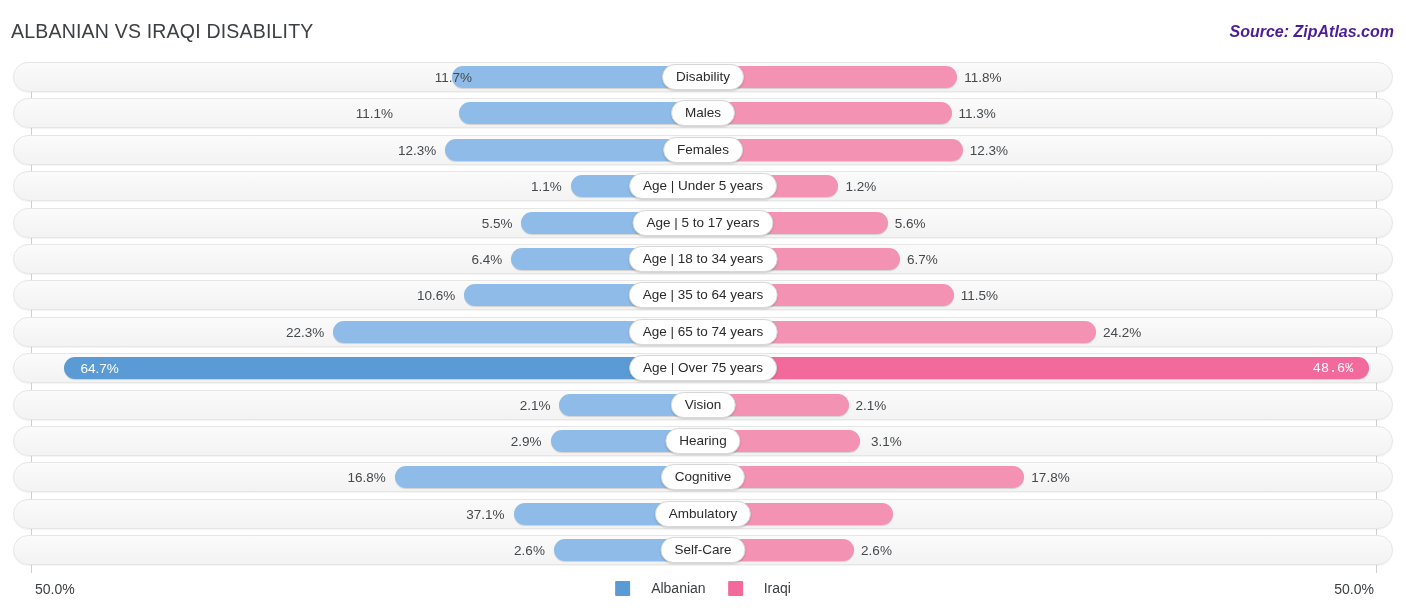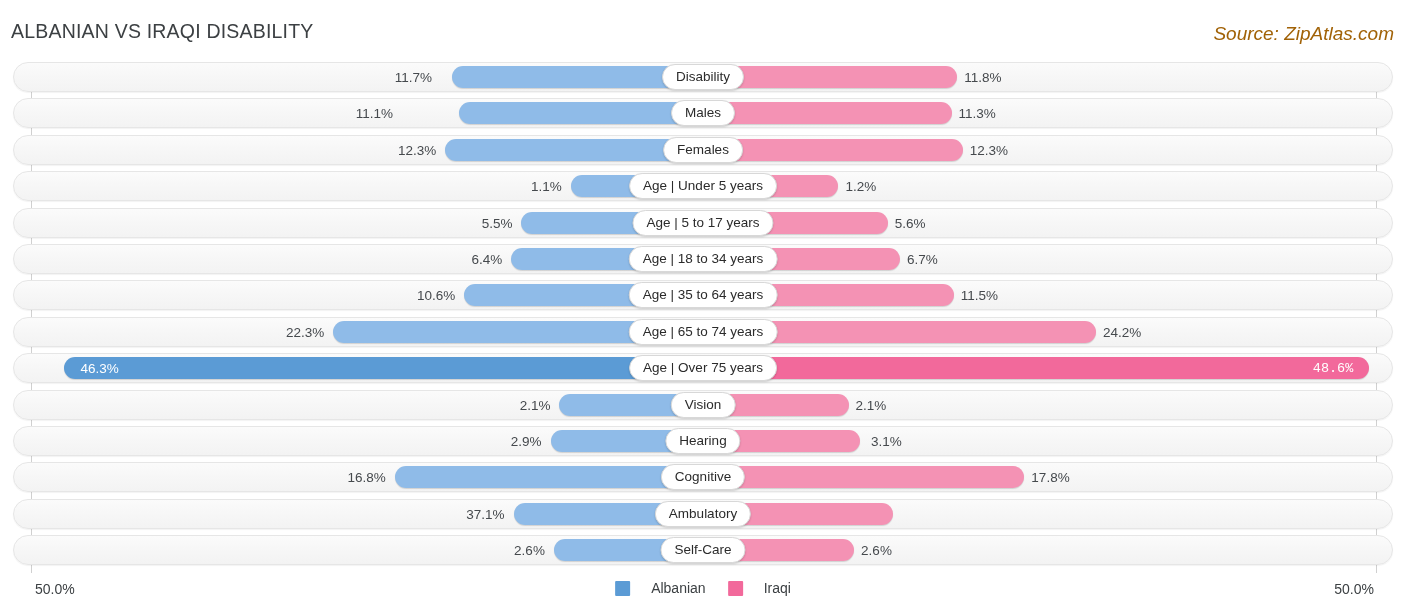--- a/index.html
+++ b/index.html
@@ -21,22 +21,22 @@
     position: absolute; left: 0; top: 0;
     width: 1406px; height: 62px;
   }
   #chart-title {
     position: absolute; left: 11px; top: 20px;
     font-size: 19.5px; color: #3c4043;
     letter-spacing: .2px; white-space: nowrap;
   }
   #chart-source {
     position: absolute; right: 12px; top: 23px;
-    font-size: 19px; color: #a16207;
-    font-style: italic; font-weight: normal; white-space: nowrap;
+    font-size: 16px; color: #4c1d95;
+    font-style: italic; font-weight: bold; white-space: nowrap;
   }
 
   
   #plot {
     position: absolute; left: 0; top: 62px;
     width: 1406px; height: 511px;
   }
   .axis-line {
     position: absolute; top: 0; width: 1px; height: 511px;
     background: #d0d0d0;
@@ -146,21 +146,21 @@
   </div>
 
   <div id="plot">
     <div class="axis-line" id="axis-left"></div>
     <div class="axis-line" id="axis-right"></div>
     <div id="rows">
         <div class="row">
           <div class="row-inner">
             <div class="bar bar-left" style="left: 437.96px; width: 252.04px;"></div>
             <div class="bar bar-right" style="left: 690px; width: 253.16px;"></div>
-            <div class="val val-left" style="right: 960px;">11.7%</div>
+            <div class="val val-left" style="right: 920px;">11.7%</div>
             <div class="val val-right" style="left: 950.16px;">11.8%</div>
             <div class="pill">Disability</div>
           </div>
         </div>
         <div class="row">
           <div class="row-inner">
             <div class="bar bar-left" style="left: 444.68px; width: 245.32px;"></div>
             <div class="bar bar-right" style="left: 690px; width: 247.56px;"></div>
             <div class="val val-left" style="right: 999px;">11.1%</div>
             <div class="val val-right" style="left: 944.56px;">11.3%</div>
@@ -217,21 +217,21 @@
             <div class="bar bar-left" style="left: 319.24px; width: 370.76px;"></div>
             <div class="bar bar-right" style="left: 690px; width: 392.04px;"></div>
             <div class="val val-left" style="right: 1067.76px;">22.3%</div>
             <div class="val val-right" style="left: 1089.04px;">24.2%</div>
             <div class="pill">Age | 65 to 74 years</div>
           </div>
         </div>
         <div class="row hl">
           <div class="row-inner">
             <div class="bar bar-left" style="left: 50.44px; width: 639.56px;">
-              <div class="val-in val-in-left">46.3%</div>
+              <div class="val-in val-in-left">64.7%</div>
             </div>
             <div class="bar bar-right" style="left: 690px; width: 665.32px;">
               <div class="val-in val-in-right">48.6%</div>
             </div>
             <div class="pill">Age | Over 75 years</div>
           </div>
         </div>
         <div class="row">
           <div class="row-inner">
             <div class="bar bar-left" style="left: 545.48px; width: 144.52px;"></div>

